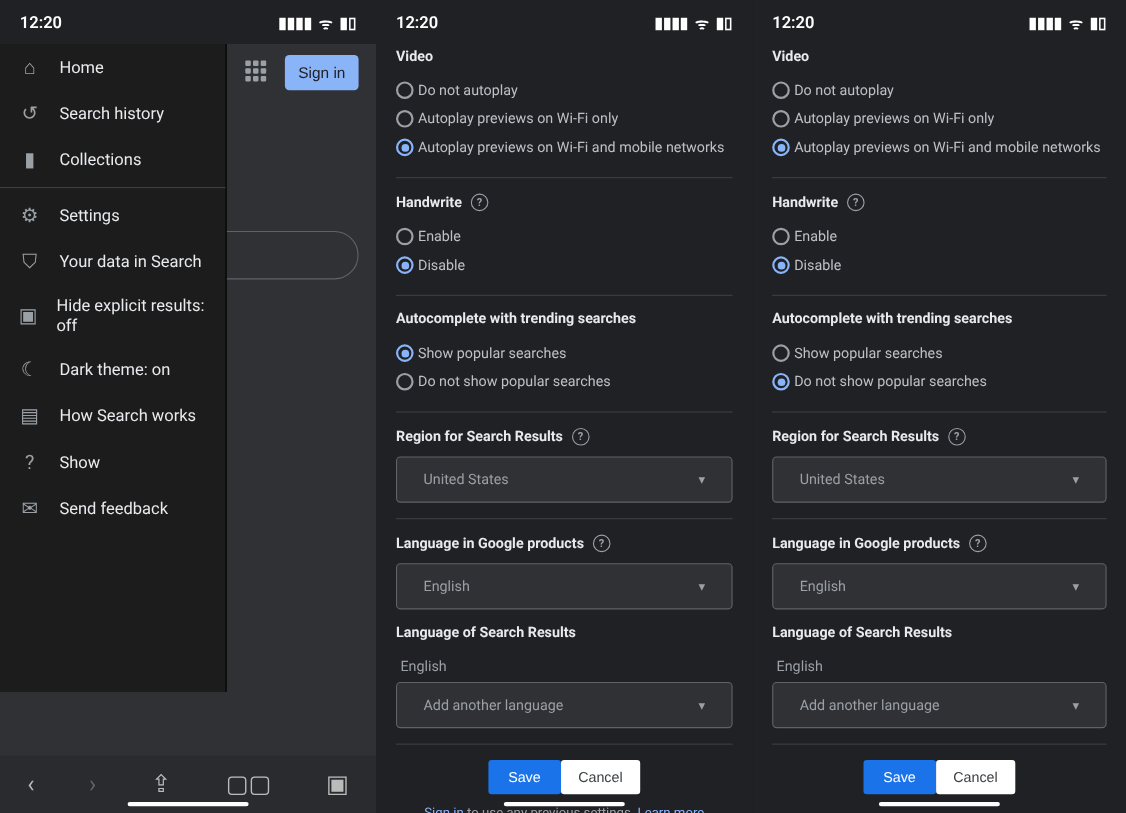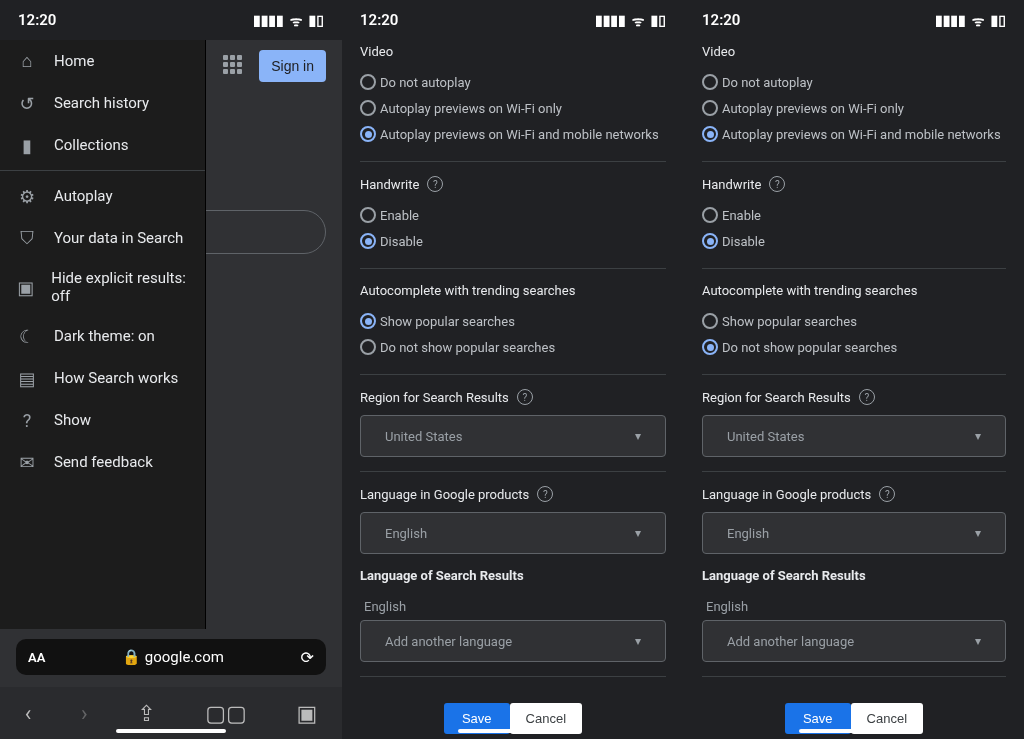--- a/index.html
+++ b/index.html
@@ -62,37 +62,37 @@
   .addr-bar .reload {font-size:16px;}
   .bottom-nav {
     position:absolute; left:0; right:0; bottom:0; height:52px; display:flex;
     align-items:center; justify-content:space-around; color:#aaa; background:#2a2b2e;
   }
   .bottom-nav .nbtn { font-size:22px; color:#bbb;}
   .home-ind { position:absolute; bottom:6px; left:50%; transform:translateX(-50%); width:110px; height:4px; border-radius:3px; background:#fff;}
 
   
   .settings-scroll { position:absolute; top:40px; left:0; right:0; bottom:0; padding:0 18px; overflow:hidden;}
-  .section-title { font-size:13px; font-weight:400; color:#e8eaed; margin-top:4px; margin-bottom:10px;}
+  .section-title { font-size:13px; font-weight:700; color:#e8eaed; margin-top:4px; margin-bottom:10px;}
   .section-title.with-help { display:flex; align-items:center; gap:8px;}
   .help-circ { width:16px;height:16px;border:1.5px solid #9aa0a6;border-radius:50%; display:inline-flex;align-items:center;justify-content:center;font-size:10px;color:#9aa0a6;}
   .radio-row { display:flex; align-items:center; gap:4px; padding:5px 0; font-size:13px; color:#bdc1c6;}
   .radio { width:16px; height:16px; border:2px solid #9aa0a6; border-radius:50%; display:inline-flex; align-items:center; justify-content:center; flex-shrink:0;}
   .radio.checked { border-color:#8ab4f8;}
   .radio.checked::after { content:""; width:7px; height:7px; border-radius:50%; background:#8ab4f8;}
   .hr { height:1px; background:#3c4043; margin:14px 0;}
   .select-box {
     width:100%; height:42px; border:1px solid #5f6368; border-radius:4px;
     background:#303134; color:#9aa0a6; padding:0 24px; font-size:13px;
     display:flex; align-items:center; justify-content:space-between;
   }
   .select-caret { font-size:12px; color:#9aa0a6;}
   .subtitle { font-size:13px; font-weight:700; margin:14px 0 10px;}
   .plain-text { font-size:13px; color:#9aa0a6; padding:6px 4px;}
-  .btn-row { display:flex; justify-content:center; margin:26px 0 10px;}
+  .btn-row { display:flex; justify-content:center; margin:14px 0 10px;}
   .btn-save { background:#1a73e8; color:#fff; border:none; padding:8px 18px; font-size:13px; border-radius:3px; font-weight:500;}
   .btn-cancel { background:#fff; color:#3c4043; border:none; padding:8px 16px; font-size:13px; border-radius:3px; font-weight:500;}
   .signin-line { text-align:center; font-size:12px; color:#9aa0a6; }
   .signin-line a { color:#8ab4f8; text-decoration:none;}
   .home-ind-small { position:absolute; bottom:6px; left:50%; transform:translateX(-50%); width:110px; height:4px; border-radius:3px; background:#fff;}
 </style>
 </head>
 <body>
 
 <div class="panel panel-a">
@@ -132,21 +132,21 @@
       <span class="ico">↺</span>
       <span>Search history</span>
     </div>
     <div class="drawer-item">
       <span class="ico">▮</span>
       <span>Collections</span>
     </div>
     <div class="drawer-divider"></div>
     <div class="drawer-item">
       <span class="ico">⚙</span>
-      <span>Autoplay</span>
+      <span>Settings</span>
     </div>
     <div class="drawer-item">
       <span class="ico">⛉</span>
       <span>Your data in Search</span>
     </div>
     <div class="drawer-item">
       <span class="ico">▣</span>
       <span>Hide explicit results: off</span>
     </div>
     <div class="drawer-item">
@@ -160,28 +160,20 @@
     <div class="drawer-item">
       <span class="ico">?</span>
       <span>Show</span>
     </div>
     <div class="drawer-item">
       <span class="ico">✉</span>
       <span>Send feedback</span>
     </div>
   </div>
 
-  <div class="addr-bar">
-    <span class="aa">AA</span>
-    <span class="url">
-      <span>🔒</span>
-      <span>google.com</span>
-    </span>
-    <span class="reload">⟳</span>
-  </div>
   <div class="bottom-nav">
     <span class="nbtn">‹</span>
     <span class="nbtn" style="opacity:.4">›</span>
     <span class="nbtn">⇪</span>
     <span class="nbtn">▢▢</span>
     <span class="nbtn">▣</span>
   </div>
   <div class="home-ind"></div>
 </div>
 

